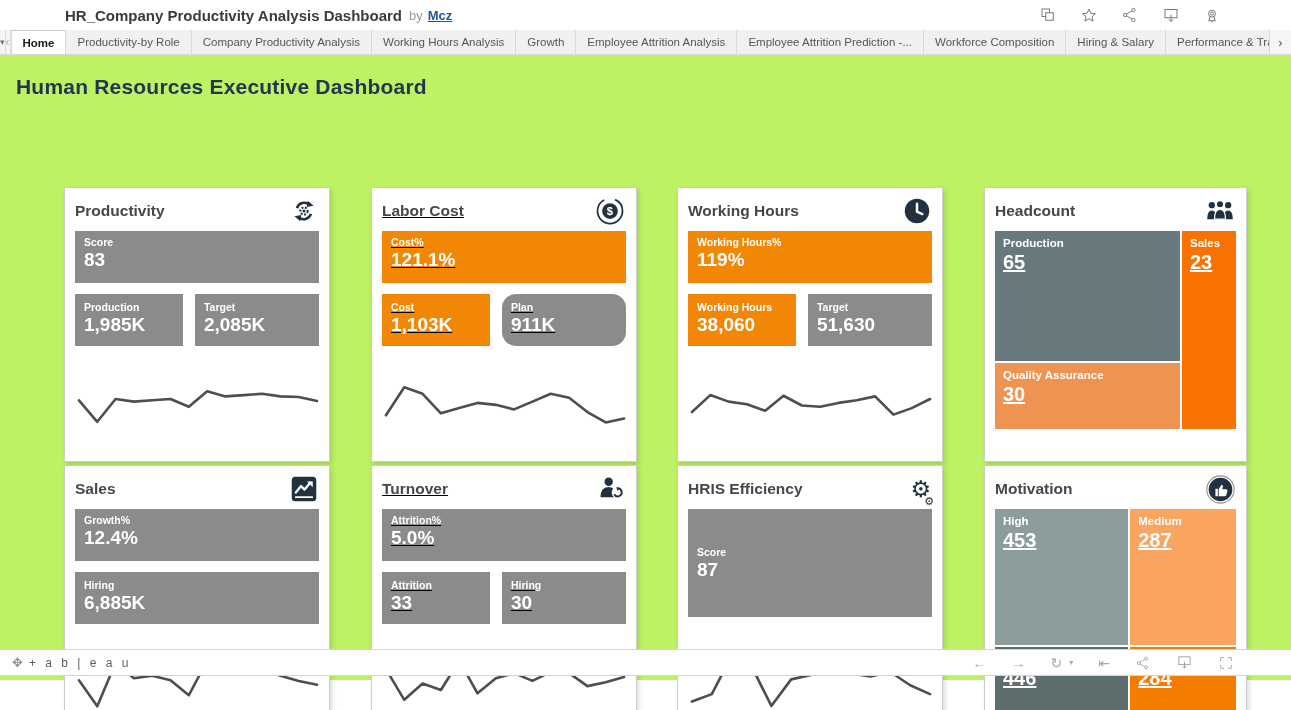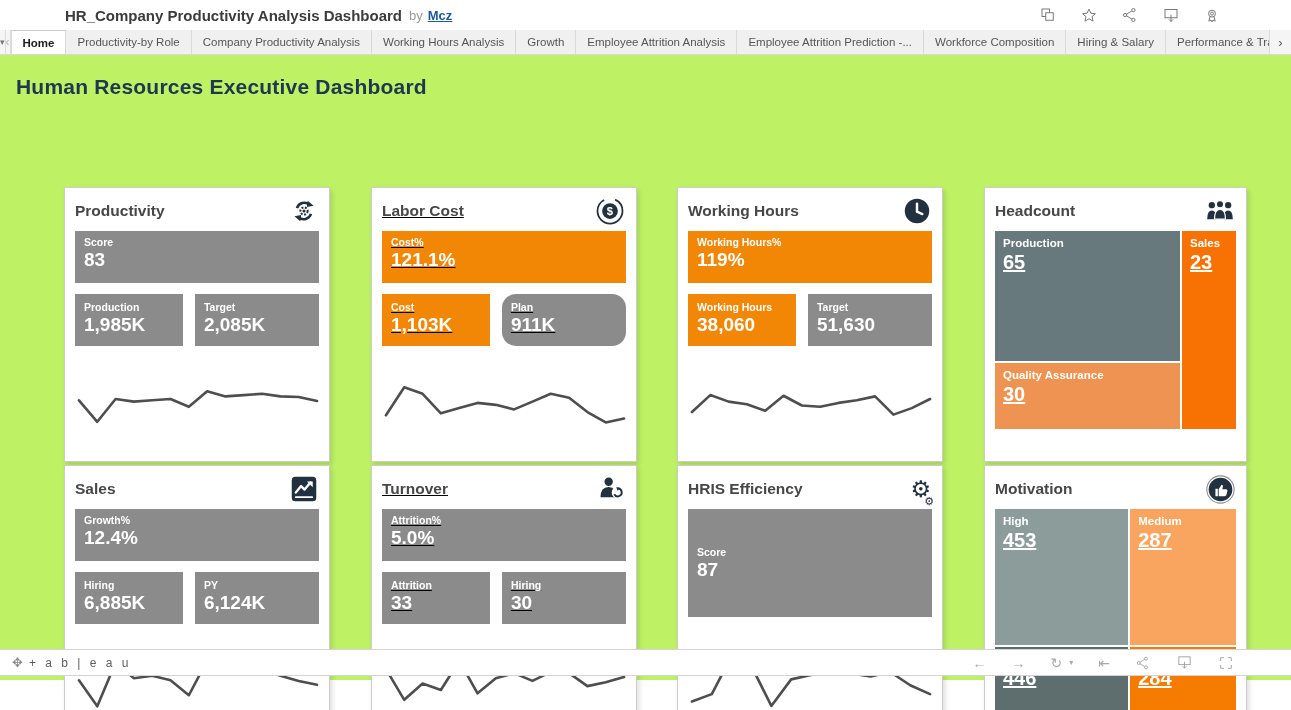--- a/index.html
+++ b/index.html
@@ -274,24 +274,20 @@
     </div>
     <div class="kpi-big" style="background-color: rgb(139, 139, 139);">
       <div class="kpi-label">Growth%</div>
       <div class="kpi-value">12.4%</div>
     </div>
     <div class="kpi-row">
       <div class="kpi-sub a" style="background-color: rgb(139, 139, 139);">
         <div class="kpi-label">Hiring</div>
         <div class="kpi-value">6,885K</div>
       </div>
-      <div class="kpi-sub b" style="background-color: rgb(139, 139, 139);">
-        <div class="kpi-label">PY</div>
-        <div class="kpi-value">6,124K</div>
-      </div>
     </div>
     <svg class="spark" viewBox="0 0 100 42" preserveAspectRatio="none">
         <polyline points="2.00,22.80 9.38,37.20 16.77,13.08 24.15,21.72 31.54,20.28 38.92,22.80 46.31,31.08 53.69,12.00 61.08,18.12 68.46,14.52 75.85,16.68 83.23,20.28 90.62,23.16 98.00,25.32" fill="none" stroke="#4e4e4e" stroke-width="2.6" vector-effect="non-scaling-stroke" stroke-linejoin="round" stroke-linecap="round"></polyline>
       </svg>
   </div>
 
   <div class="card r2 p2">
     <div class="card-head">
       <span class="card-title">Turnover</span>
       <span class="card-icon">

